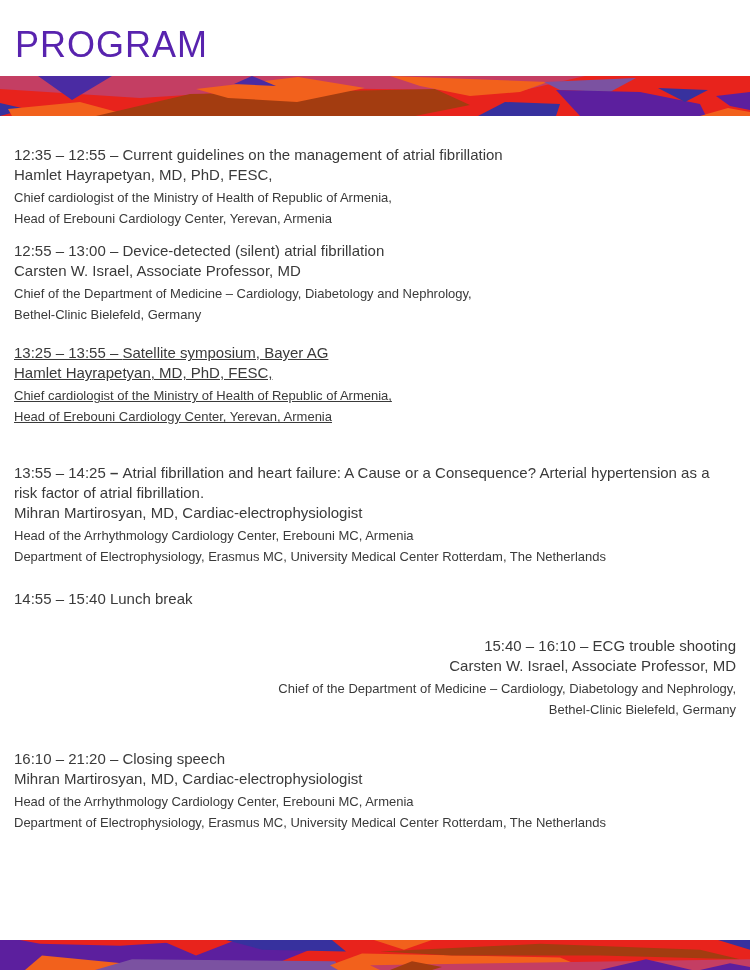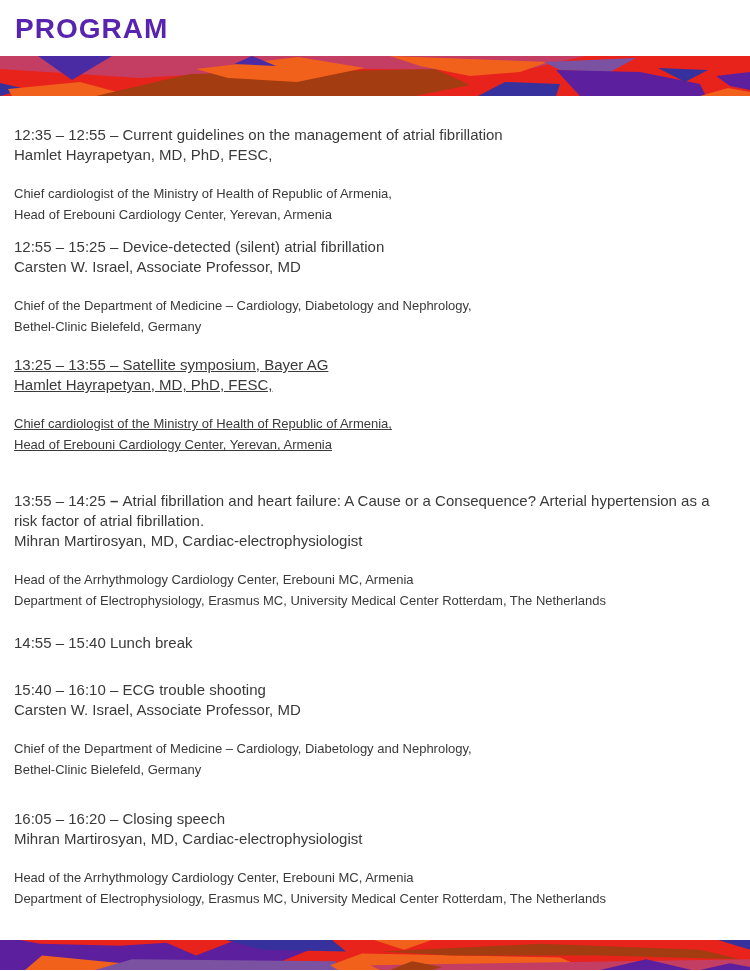--- a/index.html
+++ b/index.html
@@ -6,24 +6,24 @@
   html, body { margin: 0; padding: 0; background: #ffffff; }
   body { font-family: "Liberation Sans", sans-serif; }
   .page {
     position: relative;
     width: 750px;
     height: 971px;
     background: #ffffff;
     overflow: hidden;
   }
   .page-title {
-    margin: 13px 0 0 15px;
-    font-size: 28px;
+    margin: 24px 0 0 15px;
+    font-size: 36px;
     line-height: 1.15;
-    font-weight: 700;
+    font-weight: 400;
     letter-spacing: 1px;
     color: #5823AE;
   }
   .banner {
     display: block;
     width: 750px;
     margin-top: 11px;
   }
   .banner-bottom {
     position: absolute;
@@ -34,27 +34,27 @@
   }
   .content {
     padding: 29px 14px 0 14px;
     color: #3a3a3a;
   }
   .session { margin-bottom: 18px; }
   .session:nth-of-type(1) { margin-bottom: 12px; }
   .session:nth-of-type(3) { margin-bottom: 36px; text-decoration: underline; }
   .session:nth-of-type(5) { margin-bottom: 22px; }
   .session:nth-of-type(6) { margin-bottom: 27px; }
-  .session:nth-of-type(7) { margin-bottom: 29px; }
+  .session:nth-of-type(7) { margin-bottom: 29px; text-align: right; }
   .t-line {
     font-size: 15px;
     line-height: 20px;
     color: #3a3a3a;
   }
-  .affiliations { margin-top: 18px; }
+  .affiliations { margin-top: 2px; }
   .a-line {
     font-size: 13px;
     line-height: 21px;
     color: #3a3a3a;
   }
   .sep.bold { font-weight: 700; }
 </style>
 </head>
 <body>
 
@@ -85,21 +85,21 @@
   <div class="session">
     <div class="t-line"><span>12:35 – 12:55</span><span class="sep"> – </span><span>Current guidelines on the management of atrial fibrillation</span></div>
     <div class="t-line">Hamlet Hayrapetyan, MD, PhD, FESC,</div>
     <div class="affiliations">
             <div class="a-line">Chief cardiologist of the Ministry of Health of Republic of Armenia,</div>
             <div class="a-line">Head of Erebouni Cardiology Center, Yerevan, Armenia</div>
           </div>
   </div>
 
   <div class="session">
-    <div class="t-line"><span>12:55 – 15:25</span><span class="sep"> – </span><span>Device-detected (silent) atrial fibrillation</span></div>
+    <div class="t-line"><span>12:55 – 13:00</span><span class="sep"> – </span><span>Device-detected (silent) atrial fibrillation</span></div>
     <div class="t-line">Carsten W. Israel, Associate Professor, MD</div>
     <div class="affiliations">
             <div class="a-line">Chief of the Department of Medicine – Cardiology, Diabetology and Nephrology,</div>
             <div class="a-line">Bethel-Clinic Bielefeld, Germany</div>
           </div>
   </div>
 
   <div class="session">
     <div class="t-line"><span>13:25 – 13:55</span><span class="sep"> – </span><span>Satellite symposium, Bayer AG</span></div>
     <div class="t-line">Hamlet Hayrapetyan, MD, PhD, FESC,</div>
@@ -129,21 +129,21 @@
   <div class="session">
     <div class="t-line"><span>15:40 – 16:10</span><span class="sep"> – </span><span>ECG trouble shooting</span></div>
     <div class="t-line">Carsten W. Israel, Associate Professor, MD</div>
     <div class="affiliations">
             <div class="a-line">Chief of the Department of Medicine – Cardiology, Diabetology and Nephrology,</div>
             <div class="a-line">Bethel-Clinic Bielefeld, Germany</div>
           </div>
   </div>
 
   <div class="session">
-    <div class="t-line"><span>16:05 – 16:20</span><span class="sep"> – </span><span>Closing speech</span></div>
+    <div class="t-line"><span>16:10 – 21:20</span><span class="sep"> – </span><span>Closing speech</span></div>
     <div class="t-line">Mihran Martirosyan, MD, Cardiac-electrophysiologist</div>
     <div class="affiliations">
             <div class="a-line">Head of the Arrhythmology Cardiology Center, Erebouni MC, Armenia</div>
             <div class="a-line">Department of Electrophysiology, Erasmus MC, University Medical Center Rotterdam, The Netherlands</div>
           </div>
   </div>
 </div>
   </div>
 
   <svg class="banner-bottom" width="750" height="30" viewBox="0 0 750 31" preserveAspectRatio="none" aria-hidden="true">

